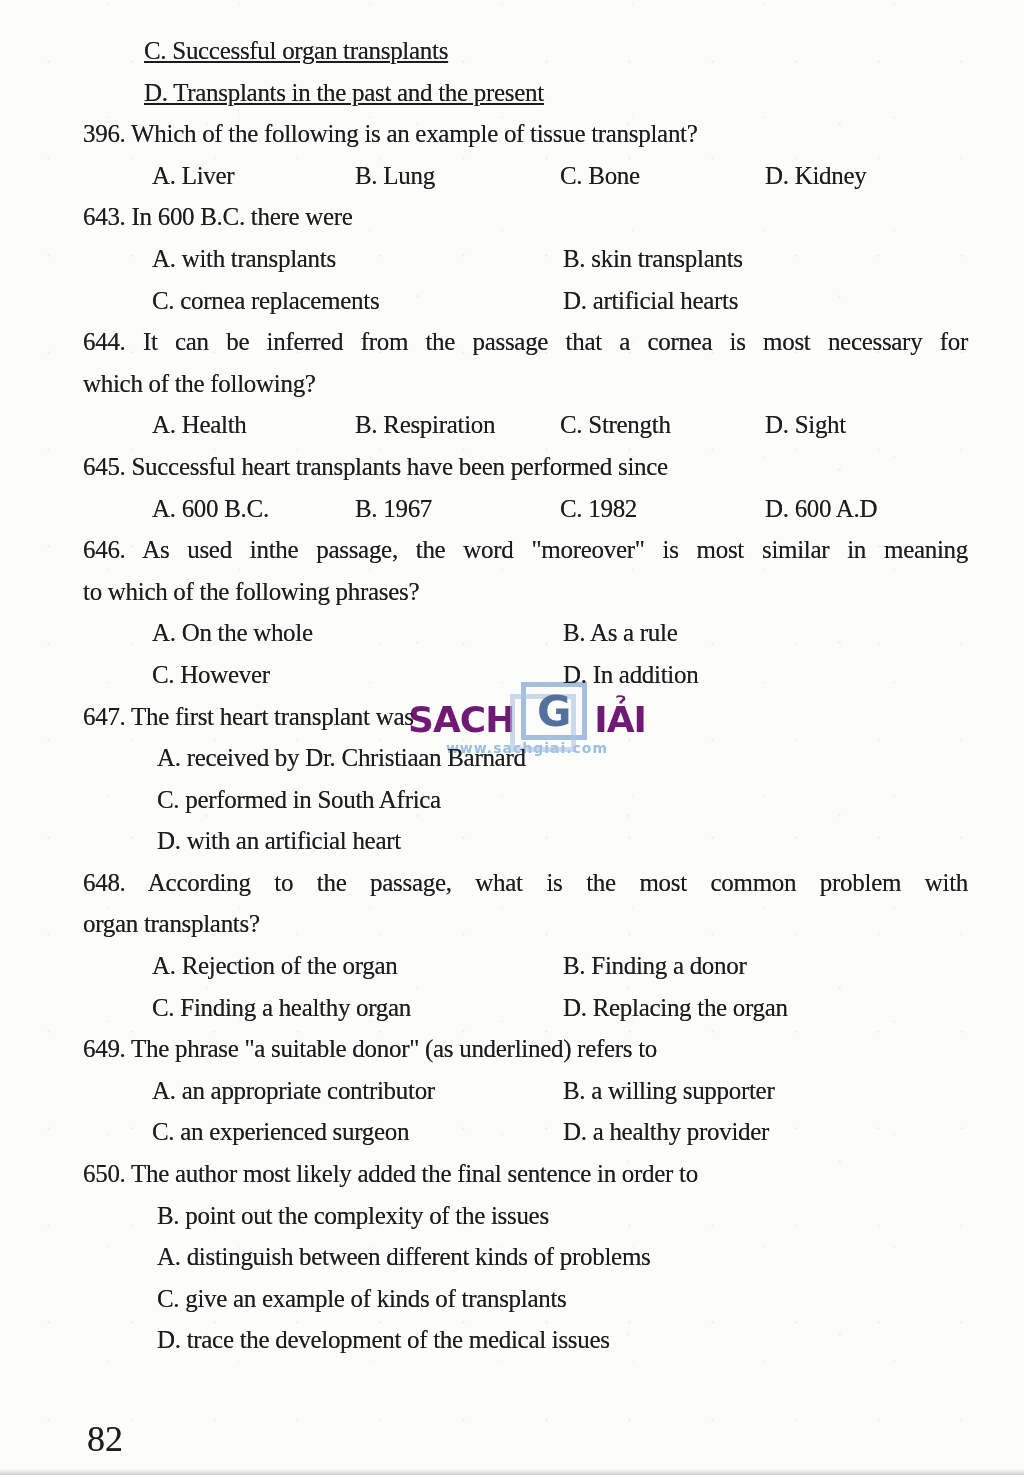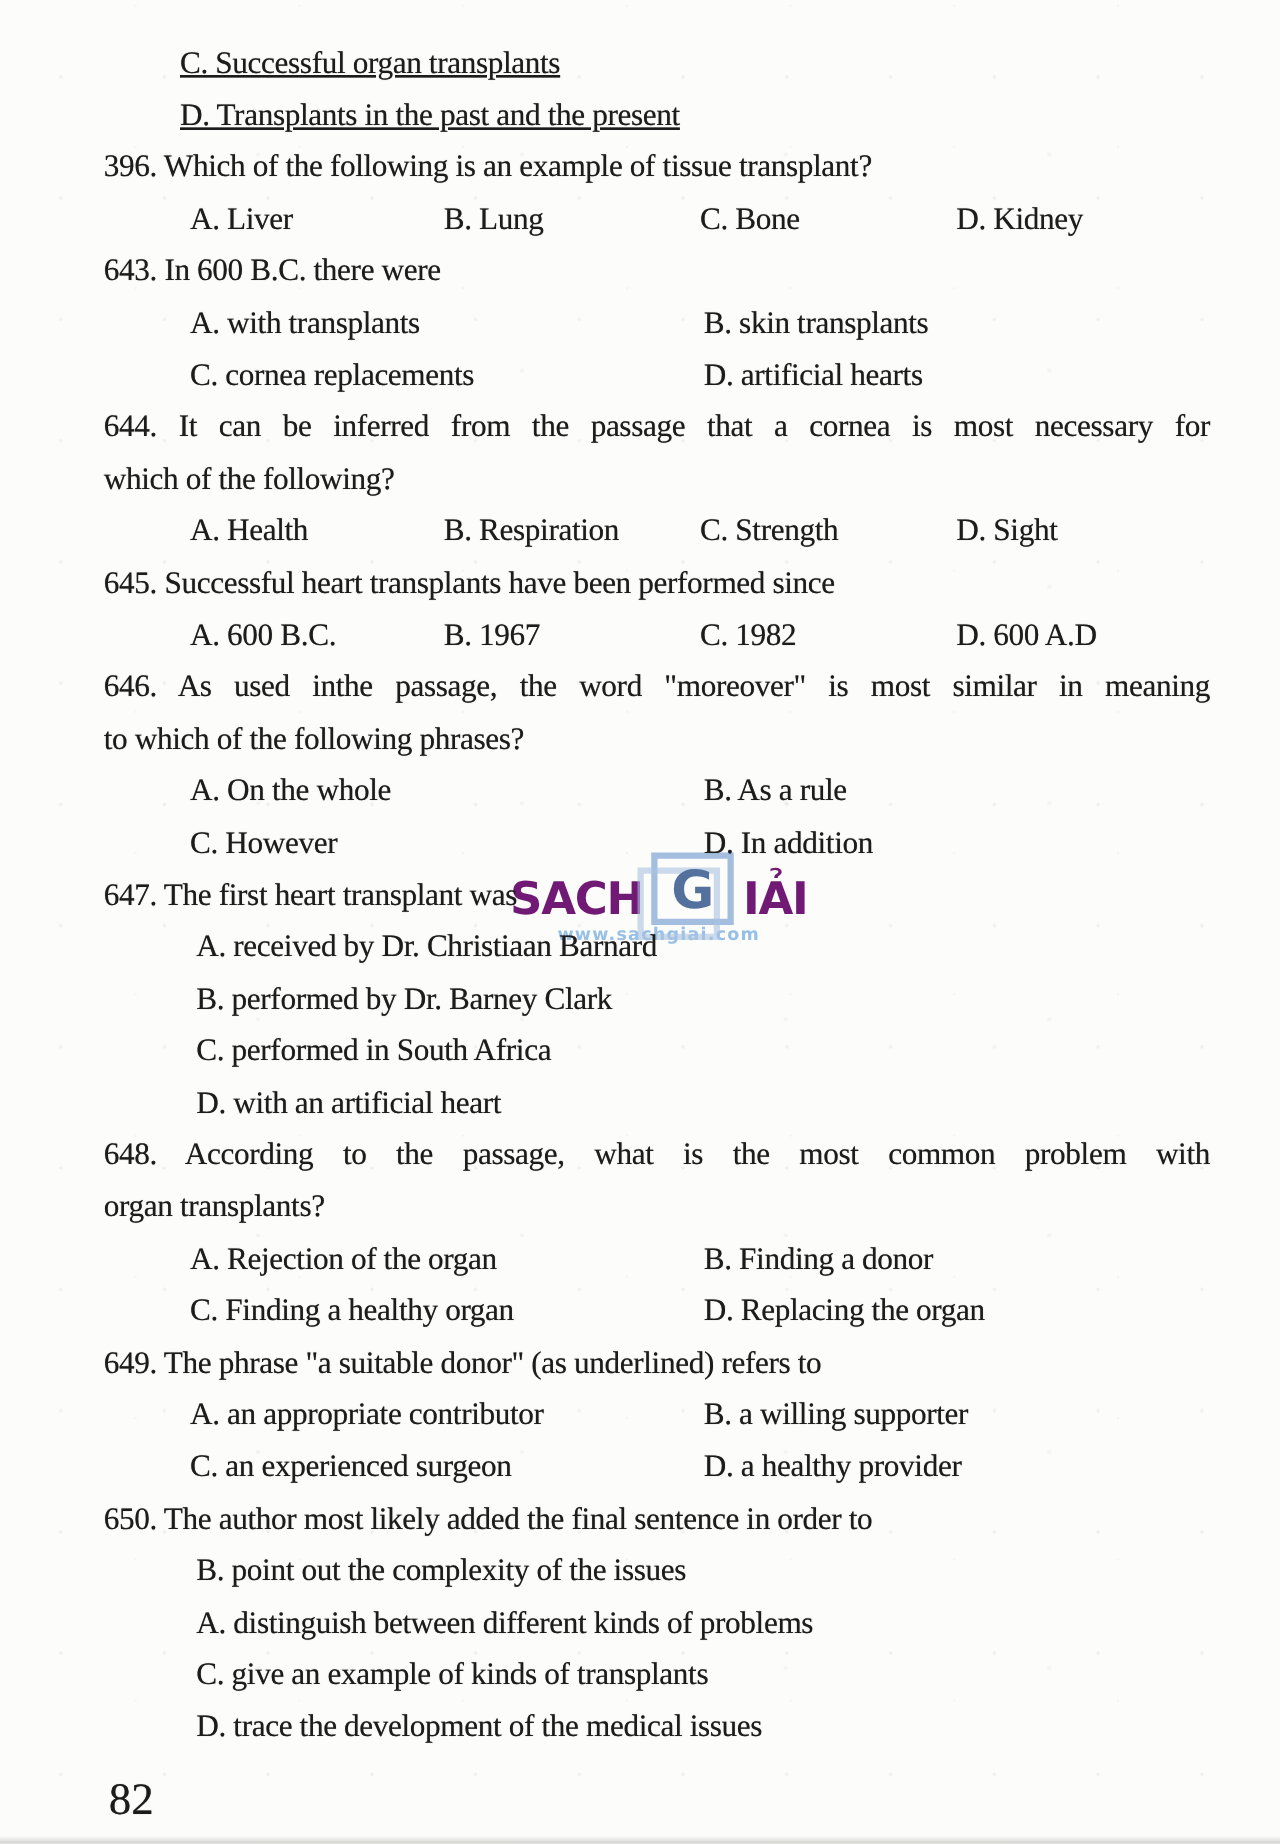--- a/index.html
+++ b/index.html
@@ -196,23 +196,20 @@
 
   <div class="qblock">
     <div class="line q-line">
       <span class="q-num">647.</span>
       <span>The first heart transplant was</span>
     </div>
     <div class="line opt-row cols1">
       <span class="cell">A. received by Dr. Christiaan Barnard</span>
     </div>
     <div class="line opt-row cols1">
-      <span class="cell">B. performed by Dr. Barney Clark</span>
-    </div>
-    <div class="line opt-row cols1">
       <span class="cell">C. performed in South Africa</span>
     </div>
     <div class="line opt-row cols1">
       <span class="cell">D. with an artificial heart</span>
     </div>
   </div>
 
   <div class="qblock">
     <div class="line q-line justify">
       <span class="q-num">648.</span>

